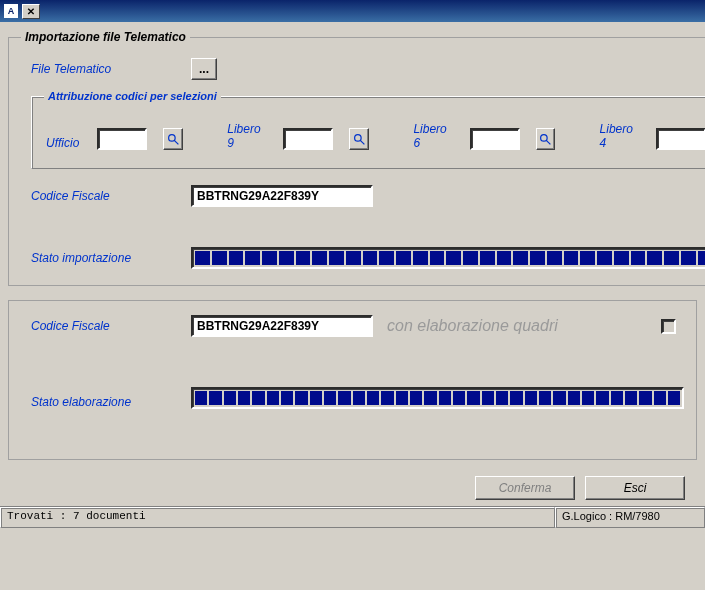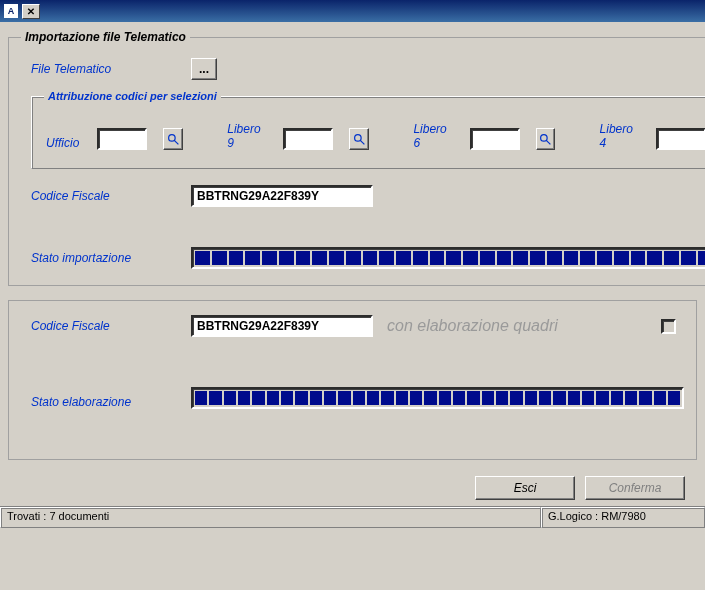--- a/index.html
+++ b/index.html
@@ -76,22 +76,22 @@
   .buttons-row { display:flex; justify-content:flex-end; gap:10px; padding: 2px 12px 6px 0;}
 
   .statusbar {
     display:flex; height:22px; border-top:1px solid #808080; box-shadow: inset 0 1px 0 #fff;
   }
   .statuscell {
     border:1px solid #808080; border-top-color:#fff; border-left-color:#fff;
     box-shadow: inset 1px 1px 0 #808080;
     font-size:11px; padding:2px 6px; background:#d4d0c8;
   }
-  .statuscell.left { flex:1; }
-  .statuscell.right { width:164px; text-align:left;}
+  .statuscell.left { flex:1;font-family:Liberation Mono, monospace; }
+  .statuscell.right { width:150px; text-align:left;}
 
   .attr-grid { display:flex; align-items:flex-end; gap:16px; padding:6px 2px;}
   .attr-grid .lbl-sm { margin-right:2px; }
   .attr-grid input.sunken { width:50px; }
   .gap { width:14px; }
 
   .group-import { padding-bottom: 16px; }
   .group-elab { min-height: 160px; }
   .spacer-block { height: 40px; }
 
@@ -253,22 +253,22 @@
           <div class="seg"></div>
           <div class="seg"></div>
           <div class="seg"></div>
           <div class="seg"></div>
         </div>
     </div>
   </fieldset>
 
 
   <div class="buttons-row">
+    <div class="btn disabled" style="width:100px;">Conferma</div>
     <div class="btn" style="width:100px;">Esci</div>
-    <div class="btn disabled" style="width:100px;">Conferma</div>
   </div>
 
 </div>
 
 <div class="statusbar">
   <div class="statuscell left">Trovati : 7 documenti</div>
   <div class="statuscell right">G.Logico : RM/7980</div>
 </div>
 
 </body></html>

